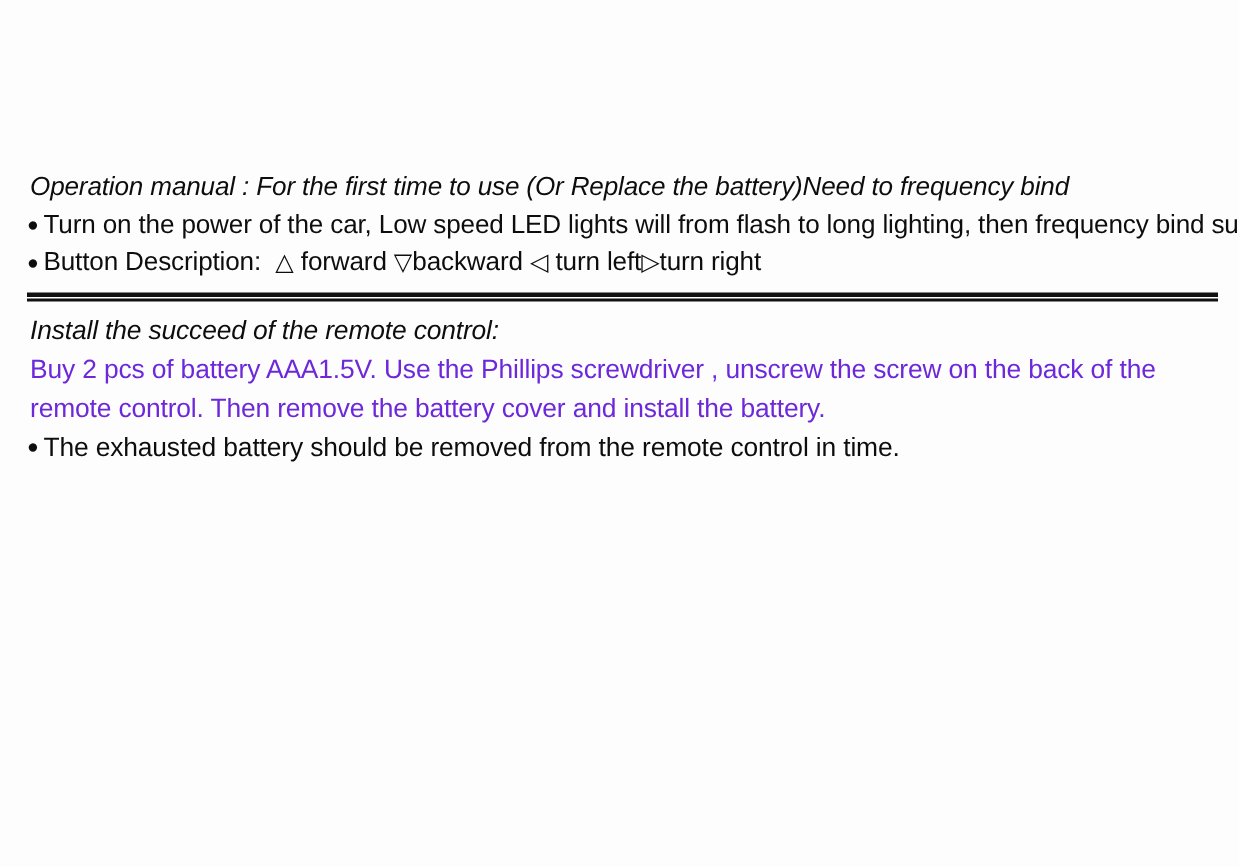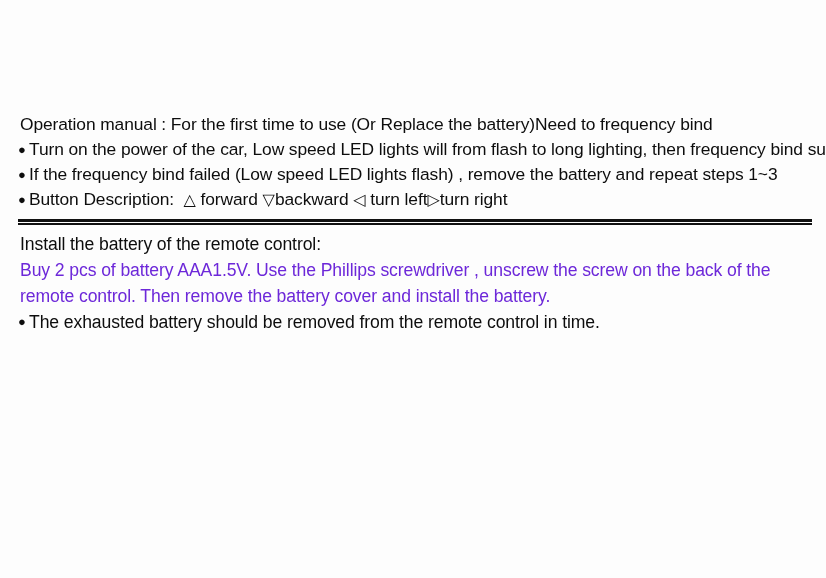--- a/index.html
+++ b/index.html
@@ -29,20 +29,21 @@
   .section {
     width: 100%;
   }
   .line {
     font-size: 17.4px;
     line-height: 25px;
     letter-spacing: -0.1px;
     white-space: nowrap;
     color: #0d0d0d;
     font-weight: 500;
+    font-style: italic;
   }
   .line.plain {
     padding-left: 2px;
   }
   .bullet-line {
     display: block;
     font-size: 17.4px;
     line-height: 25px;
     letter-spacing: -0.1px;
     white-space: nowrap;
@@ -100,37 +101,34 @@
     <div class="section sec1">
 
       <div class="line plain">Operation manual : For the first time to use (Or Replace the battery)Need to frequency bind</div>
 
 
 
       <div class="bullet-line">
         <span class="bullet">●</span><span class="bullet-text">Turn on the power of the car, Low speed LED lights will from  flash to long lighting, then frequency bind succeed</span>
       </div>
 
-      <div class="bullet-line">
-        <span class="bullet">●</span><span class="bullet-text">If the frequency bind failed (Low speed LED lights flash) , remove the battery and repeat steps 1~3</span>
-      </div>
 
 
       <div class="bullet-line">
         <span class="bullet">●</span><span class="bullet-text">Button Description:</span><span class="bullet-text">&nbsp;&nbsp;</span><span class="sym">△</span><span class="bullet-text">&nbsp;</span><span>forward</span><span class="bullet-text">&nbsp;</span><span class="sym">▽</span><span>backward</span><span class="bullet-text">&nbsp;</span><span class="sym">◁</span><span class="bullet-text">&nbsp;</span><span>turn left</span><span class="sym">▷</span><span>turn right</span>
       </div>
 
     </div>
 
     <div class="divider">
       <div class="divider-inner"></div>
     </div>
 
     <div class="section sec2">
-      <div class="line plain">Install the battery of the remote control:</div>
+      <div class="line plain">Install the succeed of the remote control:</div>
 
       <div class="wrapline">Buy 2 pcs of battery AAA1.5V. Use the Phillips screwdriver , unscrew the screw on the back of the remote control. Then remove the battery cover and install the battery.</div>
 
 
       <div class="bullet-line">
         <span class="bullet">●</span><span class="bullet-text">The exhausted battery should be removed from the remote control in time.</span>
       </div>
     </div>
 
   </div>

